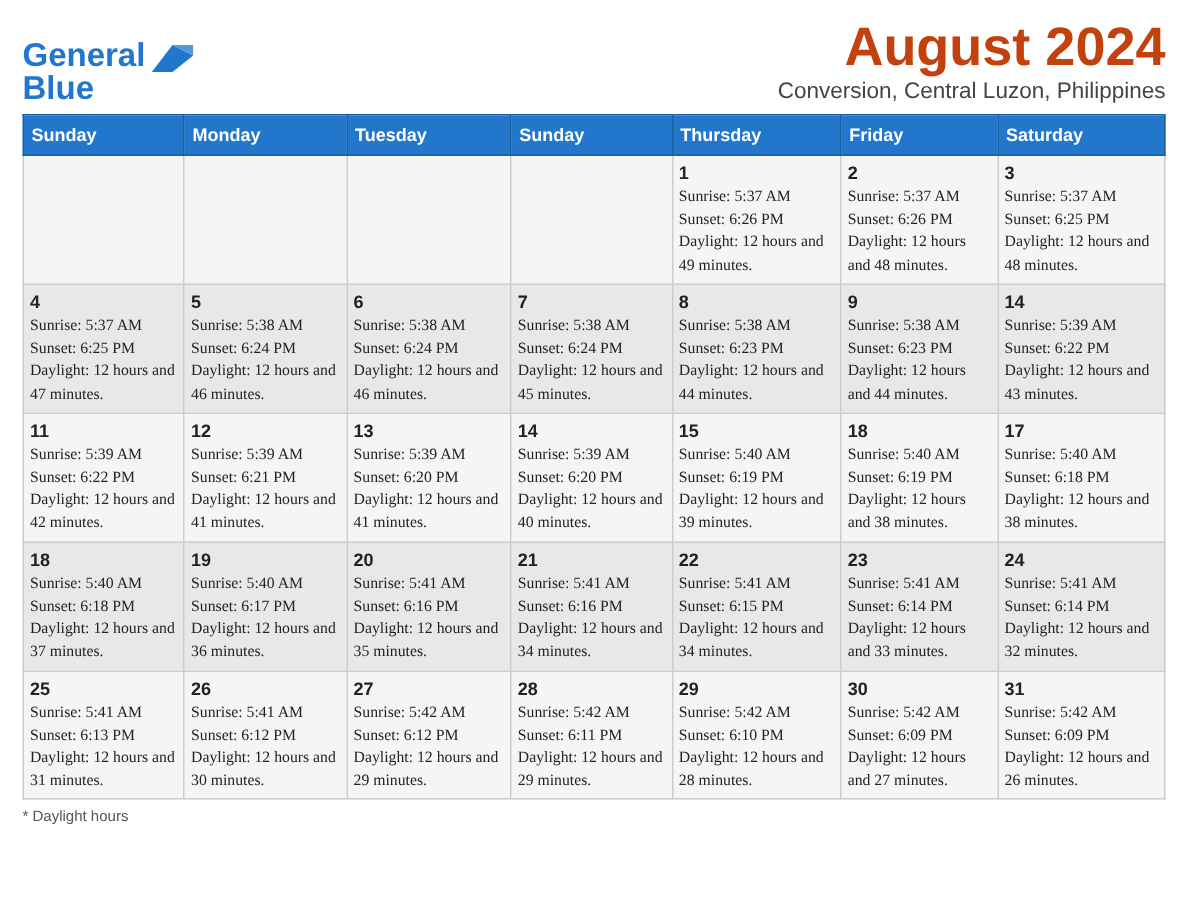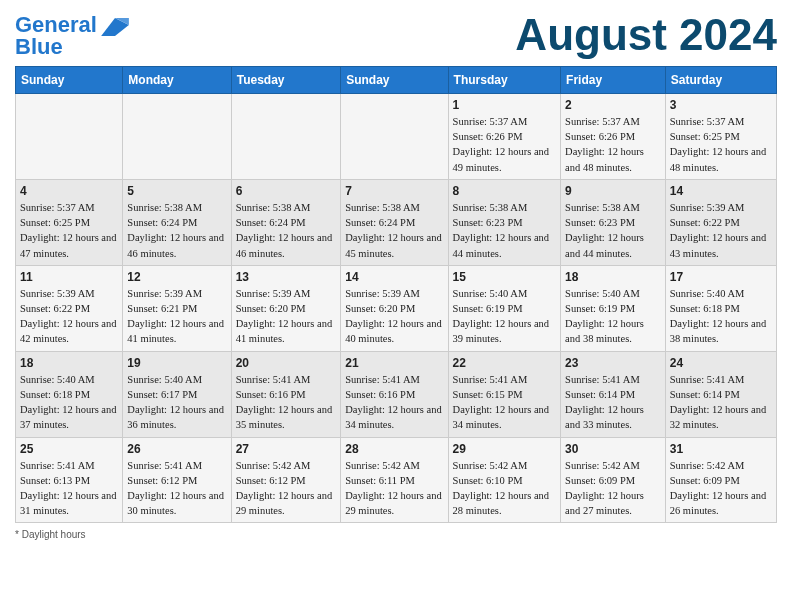--- a/index.html
+++ b/index.html
@@ -13,42 +13,42 @@
     .header-area {
       display: flex;
       justify-content: space-between;
       align-items: flex-start;
       margin-bottom: 6px;
     }
     .logo {
       display: flex;
       flex-direction: column;
       align-items: flex-start;
-      margin-top: 4px;
+      margin-top: 16px;
     }
     .logo-text {
       font-size: 22px;
       font-weight: bold;
       color: #333;
       line-height: 1;
     }
     .logo-text span.blue { color: #2277cc; }
     .logo-icon {
       width: 28px;
       height: 18px;
       margin-left: 42px;
       margin-top: -4px;
     }
     .title-area {
       text-align: right;
     }
     .main-title {
-      font-size: 44px;
+      font-size: 36px;
       font-weight: bold;
-      color: #0c4a6e;
+      color: #c2410c;
     }
     .subtitle {
       font-size: 15px;
       color: #444;
     }
     table {
       width: 100%;
       border-collapse: collapse;
       font-size: 11px;
       border-radius: 27px;
@@ -104,20 +104,21 @@
         <span style="color:#2277cc;">Blue</span>
       </span>
       <svg class="logo-icon" viewBox="0 0 40 26" style="margin-left:4px;margin-top:-18px;">
         <polygon points="0,26 20,0 40,10 20,26" fill="#2277cc"></polygon>
         <polygon points="20,0 40,10 40,0" fill="#5599dd"></polygon>
       </svg>
     </div>
   </div>
   <div class="title-area">
     <div class="main-title">August 2024</div>
+    <div class="subtitle">Conversion, Central Luzon, Philippines</div>
   </div>
 </div>
 
 <table>
   <thead>
     <tr id="header-row">
         <th>Sunday</th>
         <th>Monday</th>
         <th>Tuesday</th>
         <th>Sunday</th>

